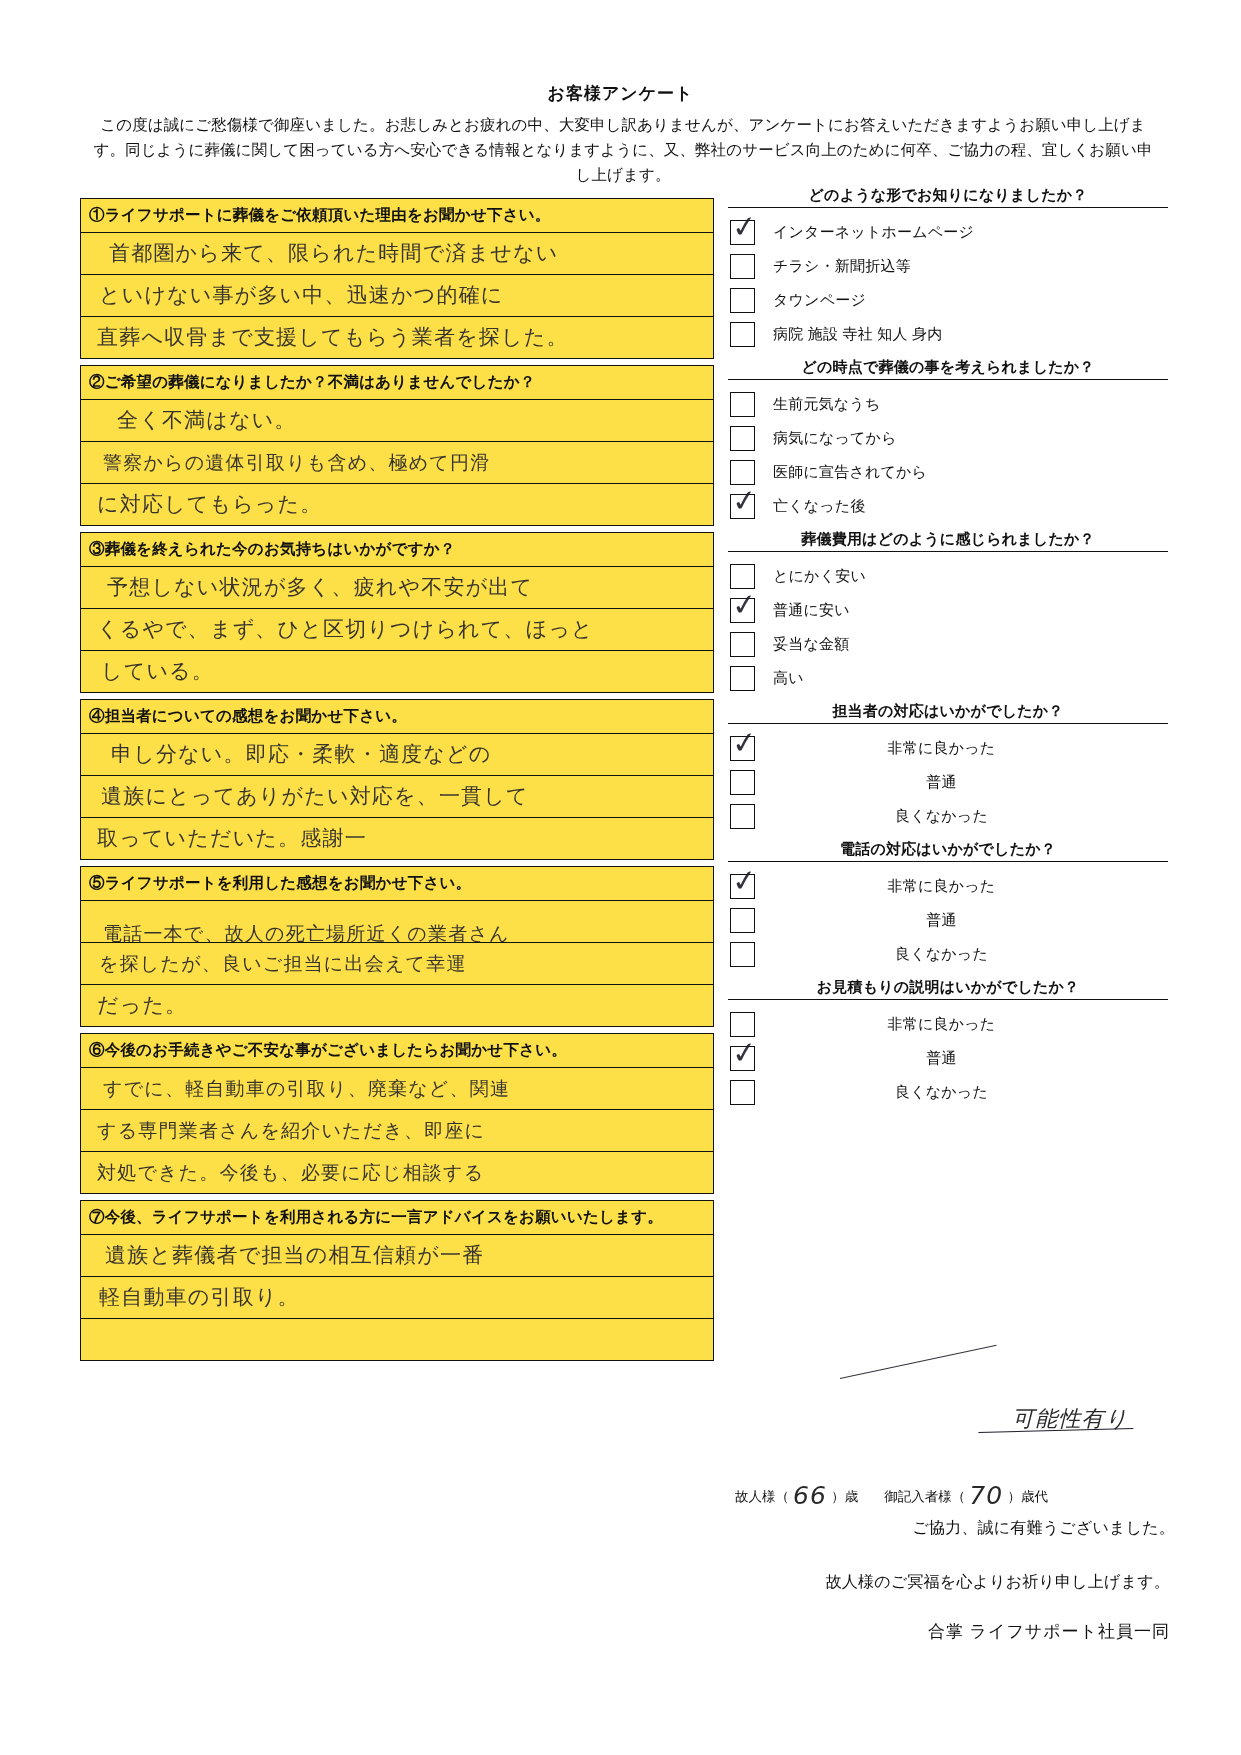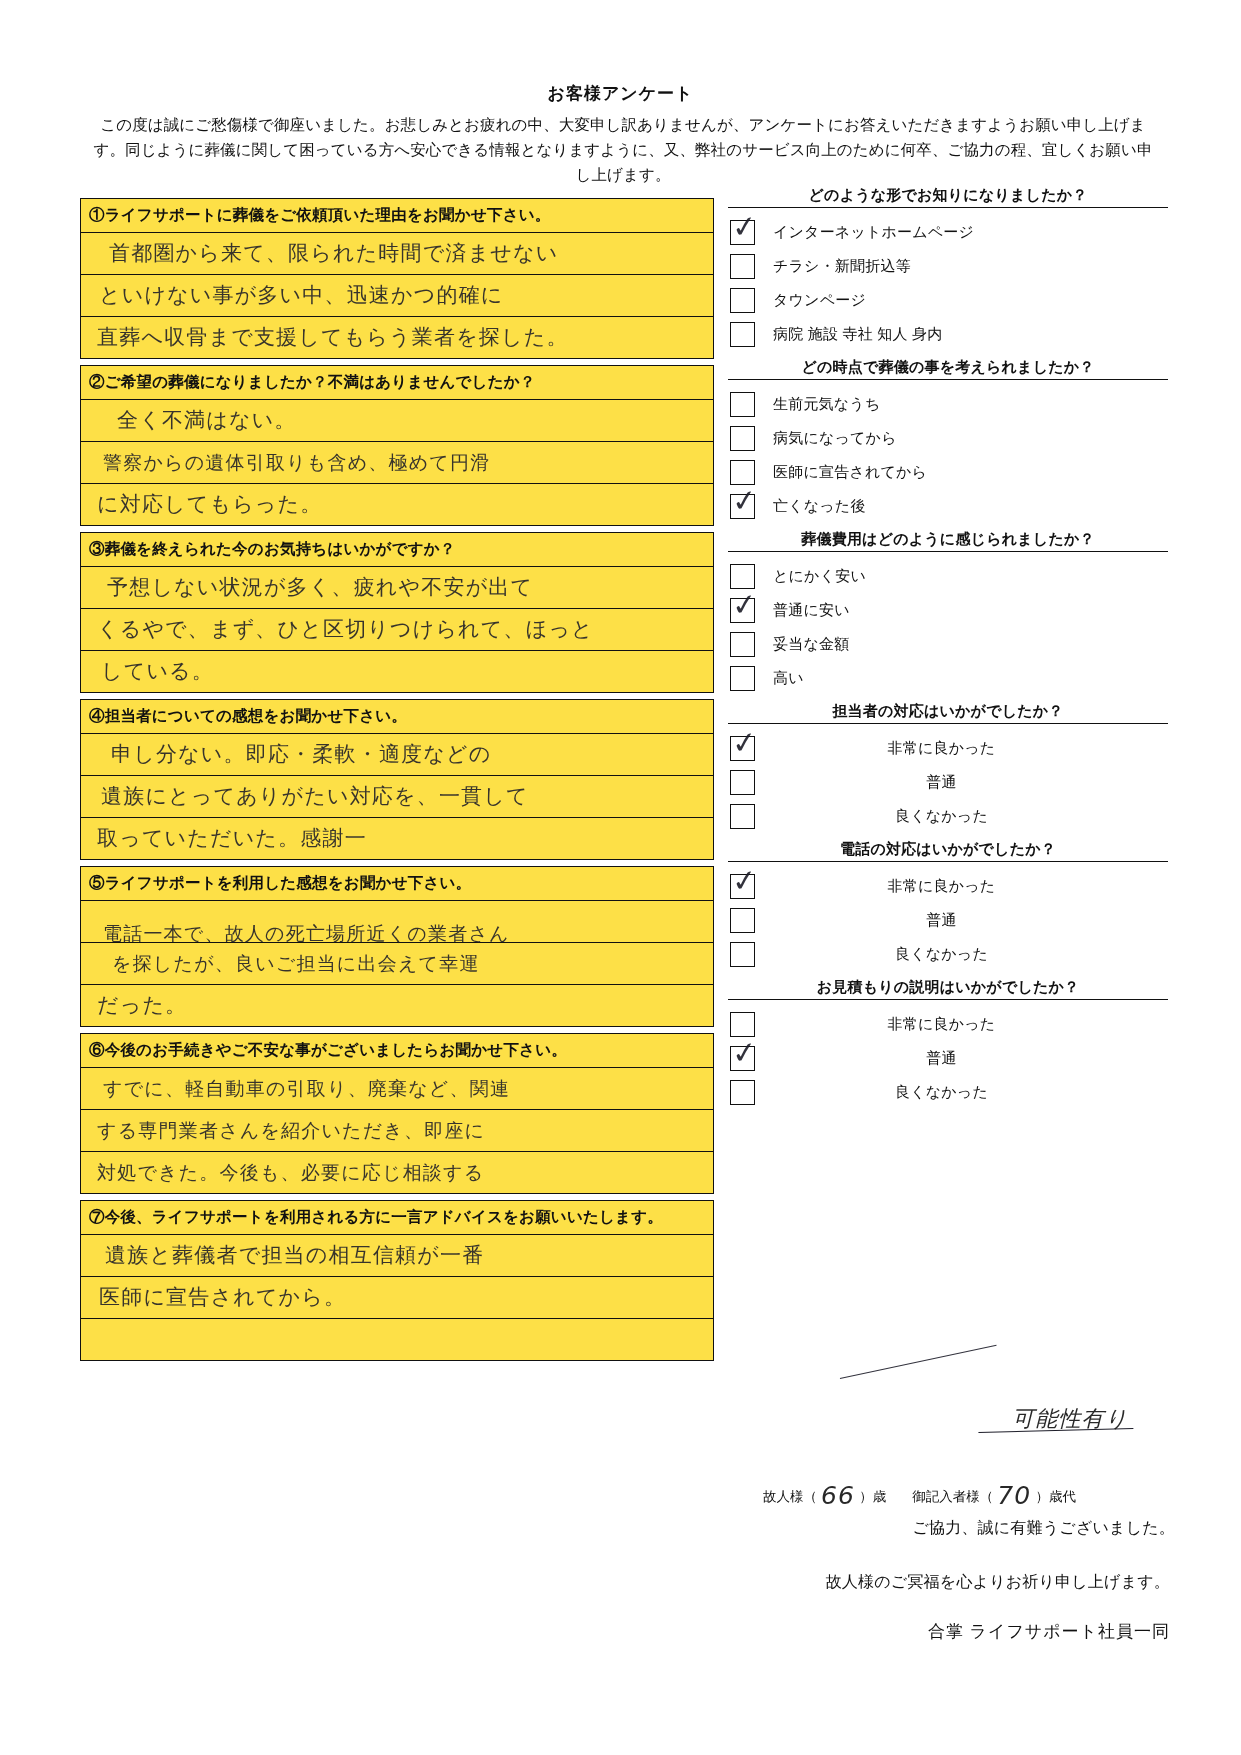--- a/index.html
+++ b/index.html
@@ -144,21 +144,20 @@
   
   .age-row {
     position: absolute;
     left: 735px;
     top: 1478px;
     width: 430px;
     font-size: 13.5px;
     display: flex;
     align-items: baseline;
     gap: 4px;
-    margin-left: 28px;
   }
   .age-row .lbl { font-size: 13.5px; }
   .age-num {
     font-family: "DejaVu Sans", sans-serif;
     font-size: 25px;
     font-style: italic;
     opacity: 0.9;
     position: relative;
     top: 3px;
   }
@@ -294,21 +293,21 @@
       </div>
     </div>
 
     <div class="qbox">
       <div class="qhead">⑤ライフサポートを利用した感想をお聞かせ下さい。</div>
       <div class="lines">
         <div class="ln">
           <span class="hw s hwstyle" style="left:22px; top:20px;">電話一本で、故人の死亡場所近くの業者さん</span>
         </div>
         <div class="ln">
-          <span class="hw s hwstyle" style="left:18px; top:8px;margin-left:13px;">を探したが、良いご担当に出会えて幸運</span>
+          <span class="hw s hwstyle" style="left:18px; top:8px;">を探したが、良いご担当に出会えて幸運</span>
         </div>
         <div class="ln">
           <span class="hw l1 hwstyle" style="left:16px; top:6px;">だった。</span>
         </div>
       </div>
     </div>
 
     <div class="qbox">
       <div class="qhead">⑥今後のお手続きやご不安な事がございましたらお聞かせ下さい。</div>
       <div class="lines">
@@ -324,21 +323,21 @@
       </div>
     </div>
 
     <div class="qbox">
       <div class="qhead">⑦今後、ライフサポートを利用される方に一言アドバイスをお願いいたします。</div>
       <div class="lines">
         <div class="ln">
           <span class="hw l1 hwstyle" style="left:24px; top:6px;">遺族と葬儀者で担当の相互信頼が一番</span>
         </div>
         <div class="ln">
-          <span class="hw l1 hwstyle" style="left:18px; top:6px;">医師に宣告されてから。</span>
+          <span class="hw l1 hwstyle" style="left:18px; top:6px;">軽自動車の引取り。</span>
         </div>
         <div class="ln">
           <span class="hw l1 hwstyle" style="left:18px; top:6px;"></span>
         </div>
       </div>
     </div>
 
   </div>
 
   <div class="right-col">

